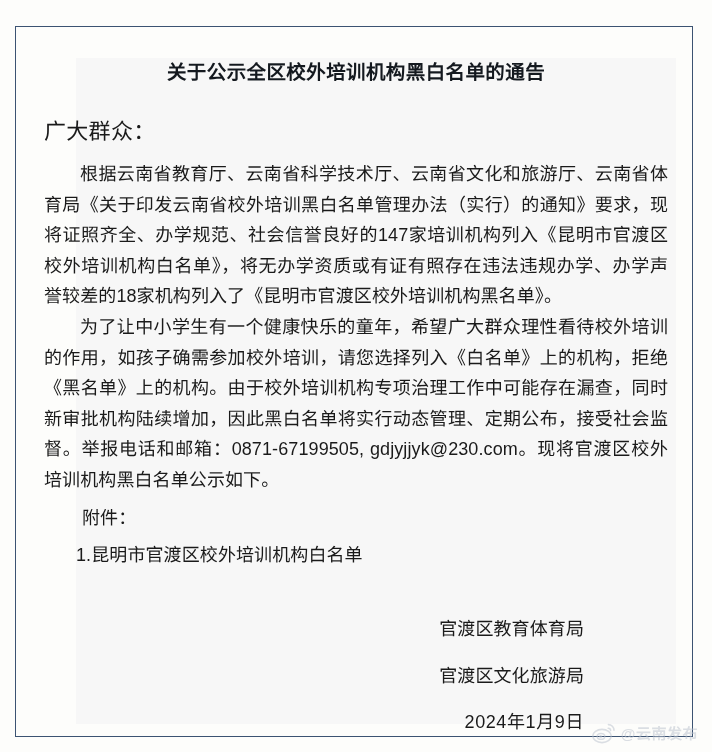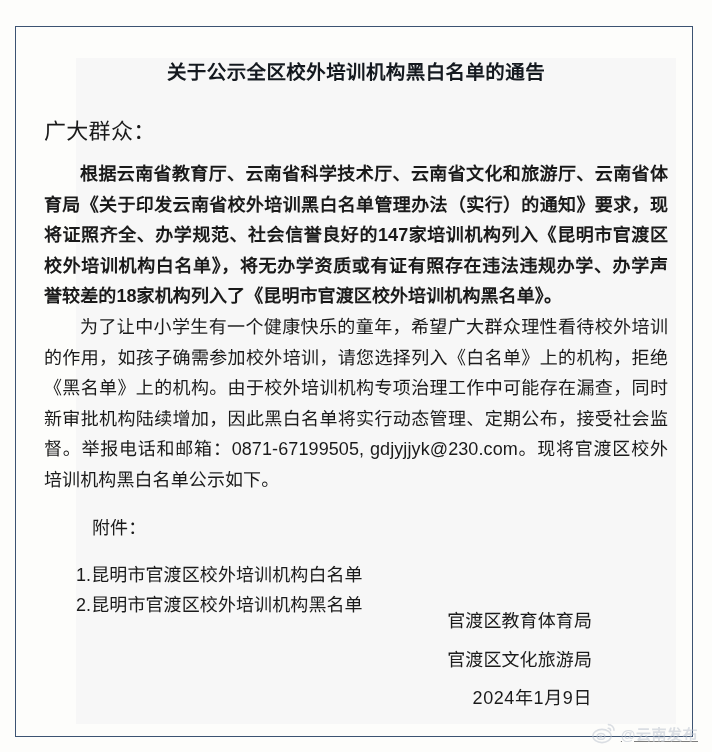--- a/index.html
+++ b/index.html
@@ -82,65 +82,63 @@
     line-height: 30.5px;
     text-align: justify;
     text-justify: inter-ideograph;
     letter-spacing: 0.1px;
   }
   .body-block p {
     margin: 0;
     text-indent: 2em;
   }
 
-  #para-1 { top: 159px; font-weight: bold; }
+  #para-1 { top: 159px; }
   #para-2 { top: 312px; }
 
   .attach-wrap {
     position: absolute;
     left: 76px;
     top: 497px;
     font-size: 18px;
     color: #1a1a1a;
     line-height: 30.5px;
     letter-spacing: 0.1px;
   }
-  .attach-wrap .attach-label { margin: 16px; }
+  .attach-wrap .attach-label { margin: 6px; }
   .attach-wrap ol {
     margin: 0;
     padding: 0;
     list-style: none;
   }
   .attach-wrap ol li { margin: 0; }
 
   .signature {
     position: absolute;
     right: 52px;
     top: 598px;
     text-align: right;
     font-size: 18px;
     color: #1a1a1a;
     line-height: 30.5px;
     letter-spacing: 0.1px;
   }
-  .signature div { margin: 8px; }
+  .signature div { margin: 16px; }
   .signature .sig-date { letter-spacing: 0.6px; }
 
   
   .watermark {
     position: absolute;
     right: 14px;
     bottom: 8px;
     display: flex;
-    align-items: center;
     gap: 4px;
     opacity: 0.5;
     z-index: 5;
     pointer-events: none;
-    text-decoration: underline;
   }
   .watermark .wm-text {
     font-size: 15px;
     color: #b9c0cc;
     letter-spacing: 0.5px;
     font-weight: bold;
   }
   .watermark svg { display: block; }
 </style>
 </head>
@@ -161,21 +159,20 @@
   </div>
 
   <div class="body-block" id="para-2">
     <p>为了让中小学生有一个健康快乐的童年，希望广大群众理性看待校外培训的作用，如孩子确需参加校外培训，请您选择列入《白名单》上的机构，拒绝《黑名单》上的机构。由于校外培训机构专项治理工作中可能存在漏查，同时新审批机构陆续增加，因此黑白名单将实行动态管理、定期公布，接受社会监督。举报电话和邮箱：0871-67199505, gdjyjjyk@230.com。现将官渡区校外培训机构黑白名单公示如下。</p>
   </div>
 
   <div class="attach-wrap">
     <div class="attach-label">附件：</div>
     <ol>
       <li>1.昆明市官渡区校外培训机构白名单</li>
-      <li>2.昆明市官渡区校外培训机构黑名单</li>
     </ol>
   </div>
 
   <div class="signature">
     <div>官渡区教育体育局</div>
     <div>官渡区文化旅游局</div>
     <div class="sig-date">2024年1月9日</div>
   </div>
 
 </div>

